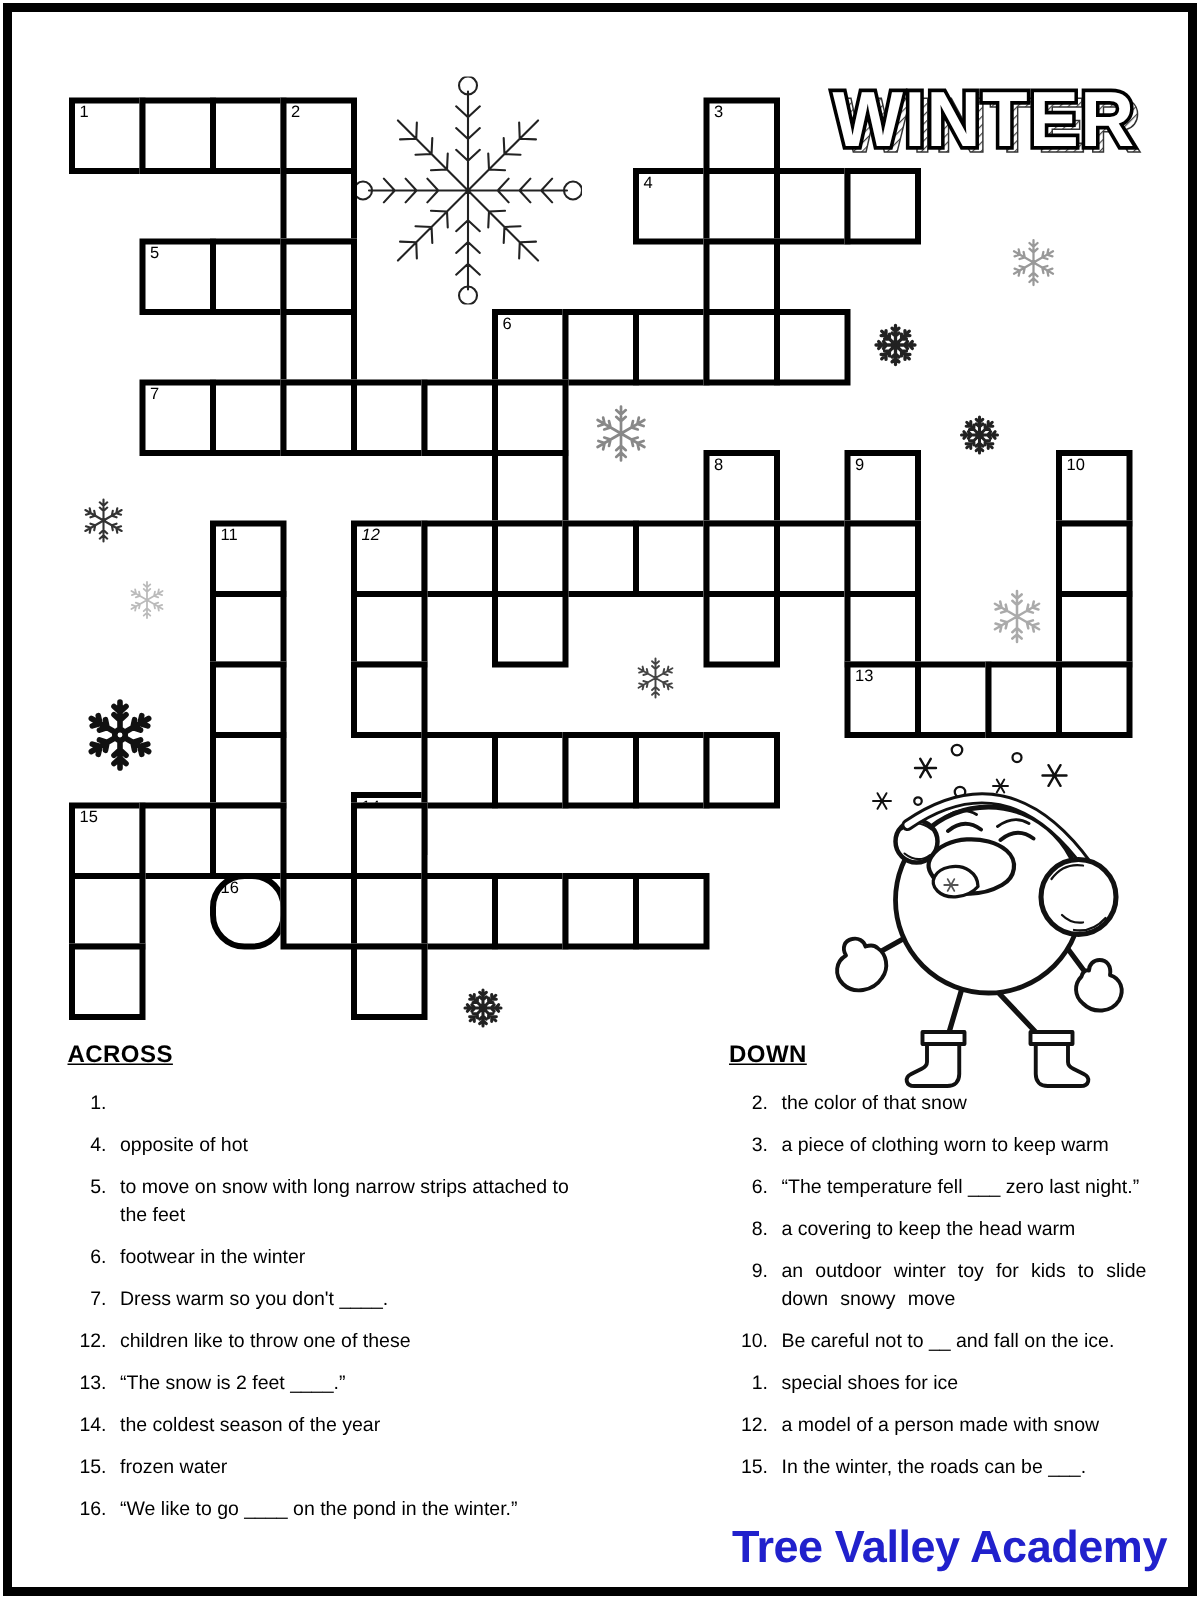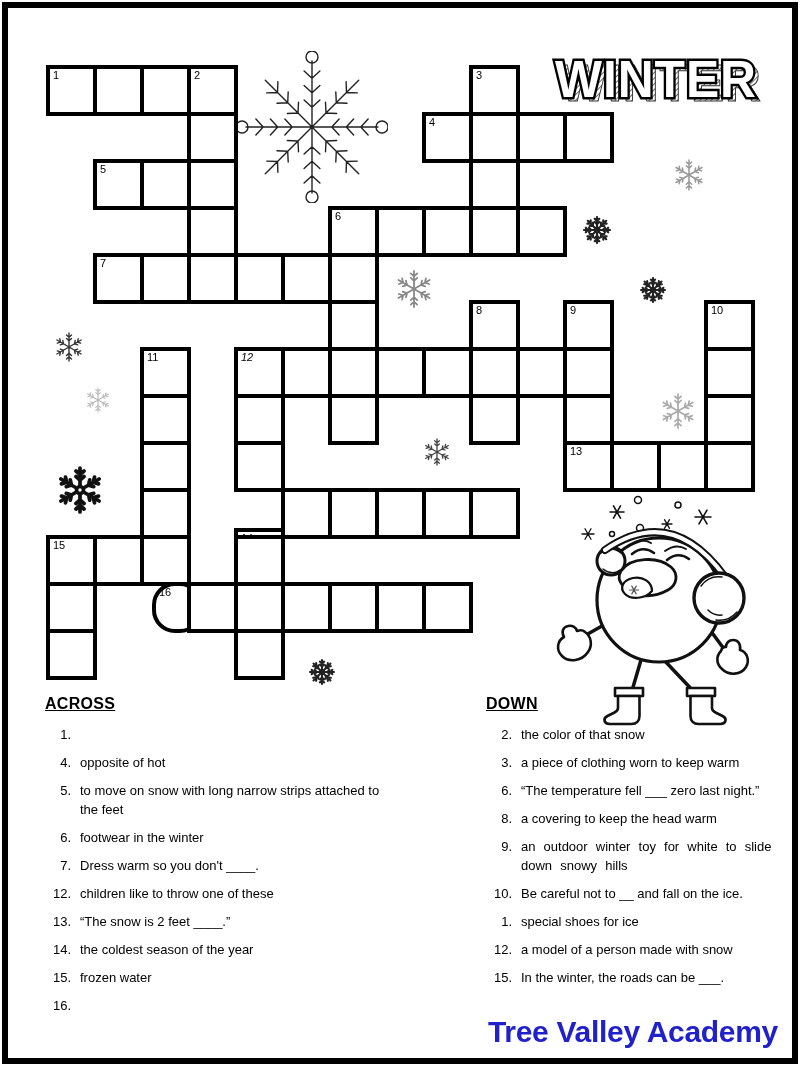--- a/index.html
+++ b/index.html
@@ -203,21 +203,21 @@
     <div class="cell" style="left: 375px; top: 488px; height: 51px; width: 51px;"></div>
     <div class="cell" style="left: 422px; top: 488px; height: 51px; width: 51px;"></div>
     <div class="cell" style="left: 469px; top: 488px; height: 51px; width: 51px;"></div>
     <div class="cell" style="left: 46px; top: 535px; height: 51px; width: 51px;">
       <span class="num">15</span>
     </div>
     <div class="cell" style="left: 93px; top: 535px; height: 51px; width: 51px;"></div>
     <div class="cell" style="left: 140px; top: 535px; height: 51px; width: 51px;"></div>
     <div class="cell" style="left: 234px; top: 535px; height: 51px; width: 51px;"></div>
     <div class="cell" style="left: 46px; top: 582px; height: 51px; width: 51px;"></div>
-    <div class="cell" style="left: 152px; top: 582px; height: 51px; width: 51px; border-radius: 23px;">
+    <div class="cell" style="left: 140px; top: 582px; height: 51px; width: 51px; border-radius: 23px;">
       <span class="num">16</span>
     </div>
     <div class="cell" style="left: 187px; top: 582px; height: 51px; width: 51px;"></div>
     <div class="cell" style="left: 234px; top: 582px; height: 51px; width: 51px;"></div>
     <div class="cell" style="left: 281px; top: 582px; height: 51px; width: 51px;"></div>
     <div class="cell" style="left: 328px; top: 582px; height: 51px; width: 51px;"></div>
     <div class="cell" style="left: 375px; top: 582px; height: 51px; width: 51px;"></div>
     <div class="cell" style="left: 422px; top: 582px; height: 51px; width: 51px;"></div>
     <div class="cell" style="left: 46px; top: 629px; height: 51px; width: 51px;"></div>
     <div class="cell" style="left: 234px; top: 629px; height: 51px; width: 51px;"></div>
@@ -303,20 +303,21 @@
       <div class="clue-item">
         <span class="clue-num">14.</span>
         <div class="clue-text">the coldest season of the year</div>
       </div>
       <div class="clue-item">
         <span class="clue-num">15.</span>
         <div class="clue-text">frozen water</div>
       </div>
       <div class="clue-item">
         <span class="clue-num">16.</span>
+        <div class="clue-text">“We like to go ____ on the pond in the winter.”</div>
       </div>
     </div>
 </div>
 
 <div class="clue-col" id="down-col" style="left:486px;top:694px;width:300px;">
   <h2 class="clue-header">DOWN</h2>
   <div id="down-items">
       <div class="clue-item">
         <span class="clue-num">2.</span>
         <div class="clue-text">the color of that snow</div>
@@ -328,21 +329,21 @@
       <div class="clue-item">
         <span class="clue-num">6.</span>
         <div class="clue-text">“The temperature fell ___ zero last night.”</div>
       </div>
       <div class="clue-item">
         <span class="clue-num">8.</span>
         <div class="clue-text">a covering to keep the head warm</div>
       </div>
       <div class="clue-item spread">
         <span class="clue-num">9.</span>
-        <div class="clue-text">an outdoor winter toy for white to slide down snowy hills</div>
+        <div class="clue-text">an outdoor winter toy for kids to slide down snowy move</div>
       </div>
       <div class="clue-item">
         <span class="clue-num">10.</span>
         <div class="clue-text">Be careful not to __ and fall on the ice.</div>
       </div>
       <div class="clue-item">
         <span class="clue-num">1.</span>
         <div class="clue-text">special shoes for ice</div>
       </div>
       <div class="clue-item">

